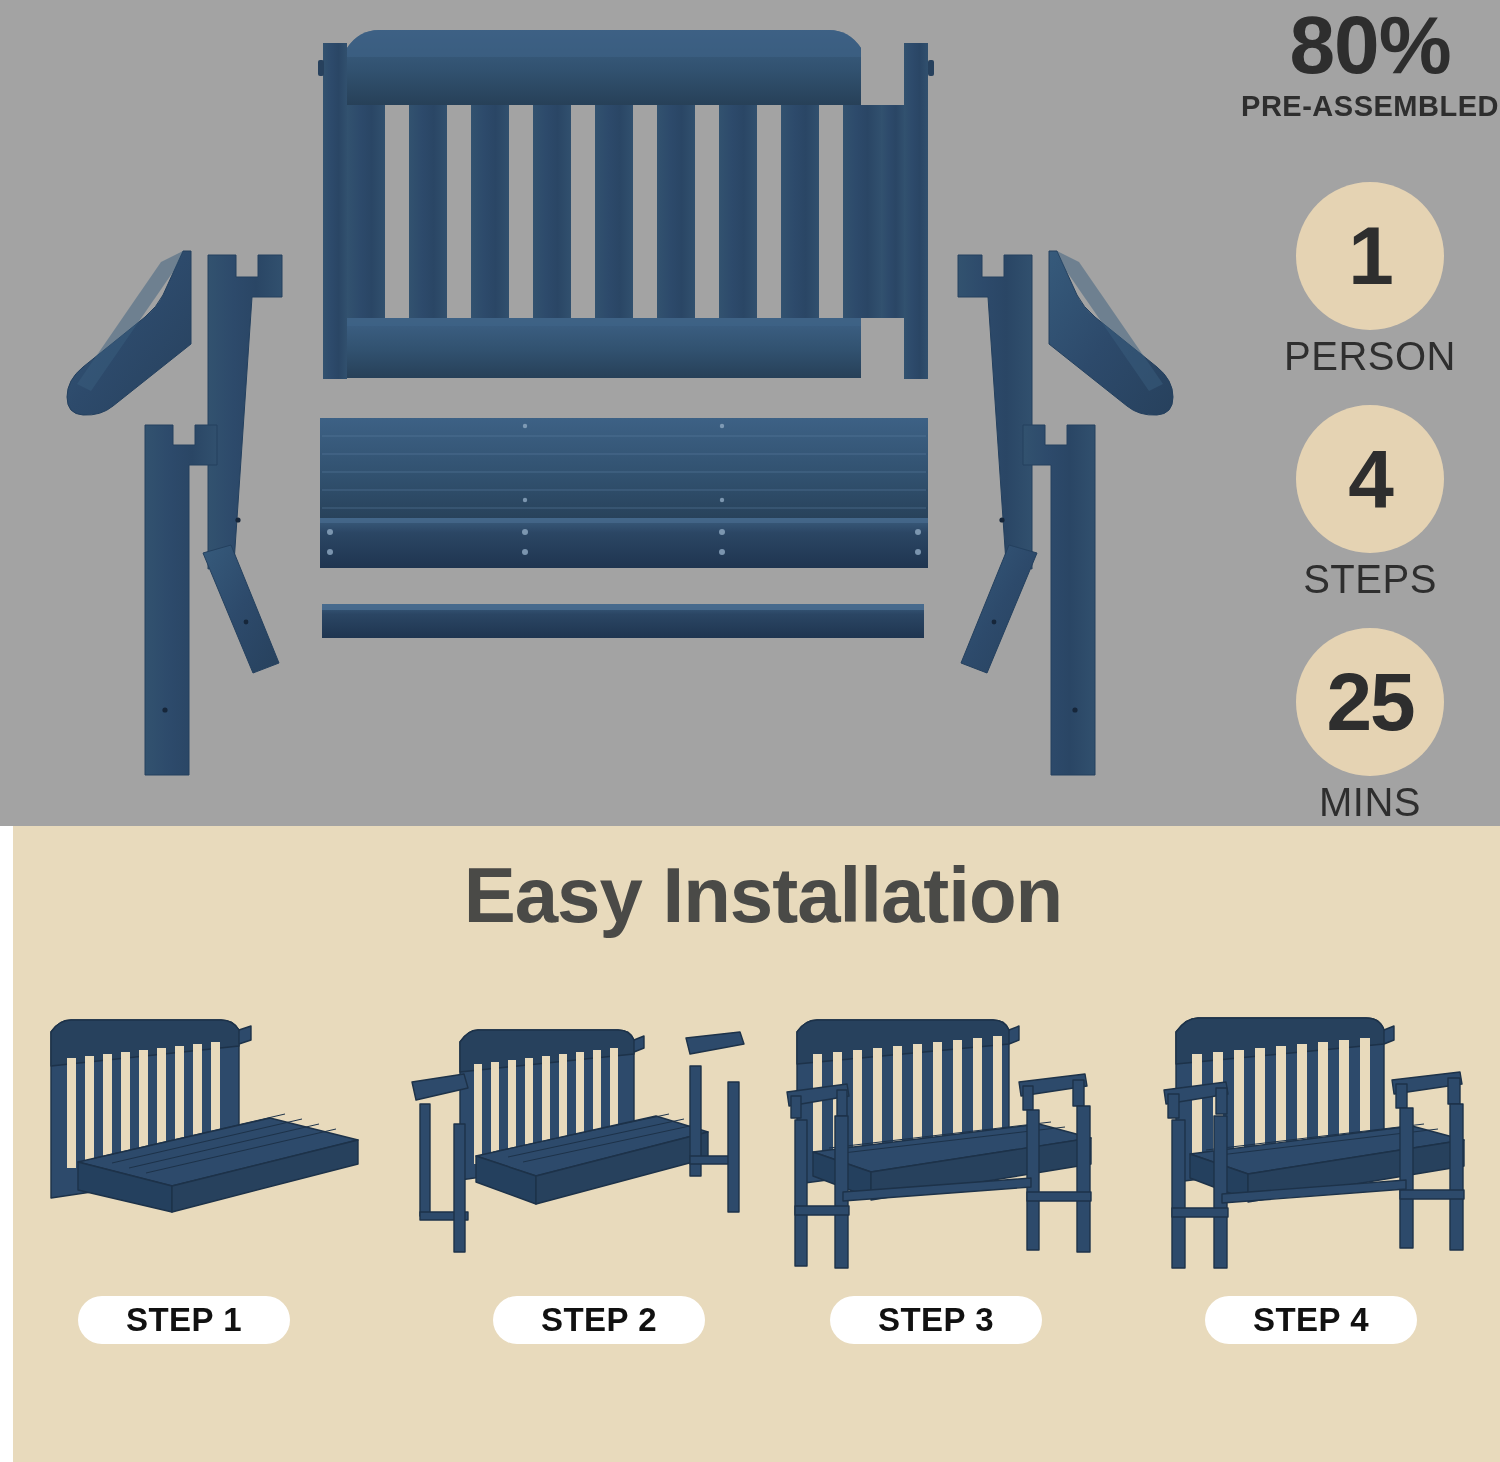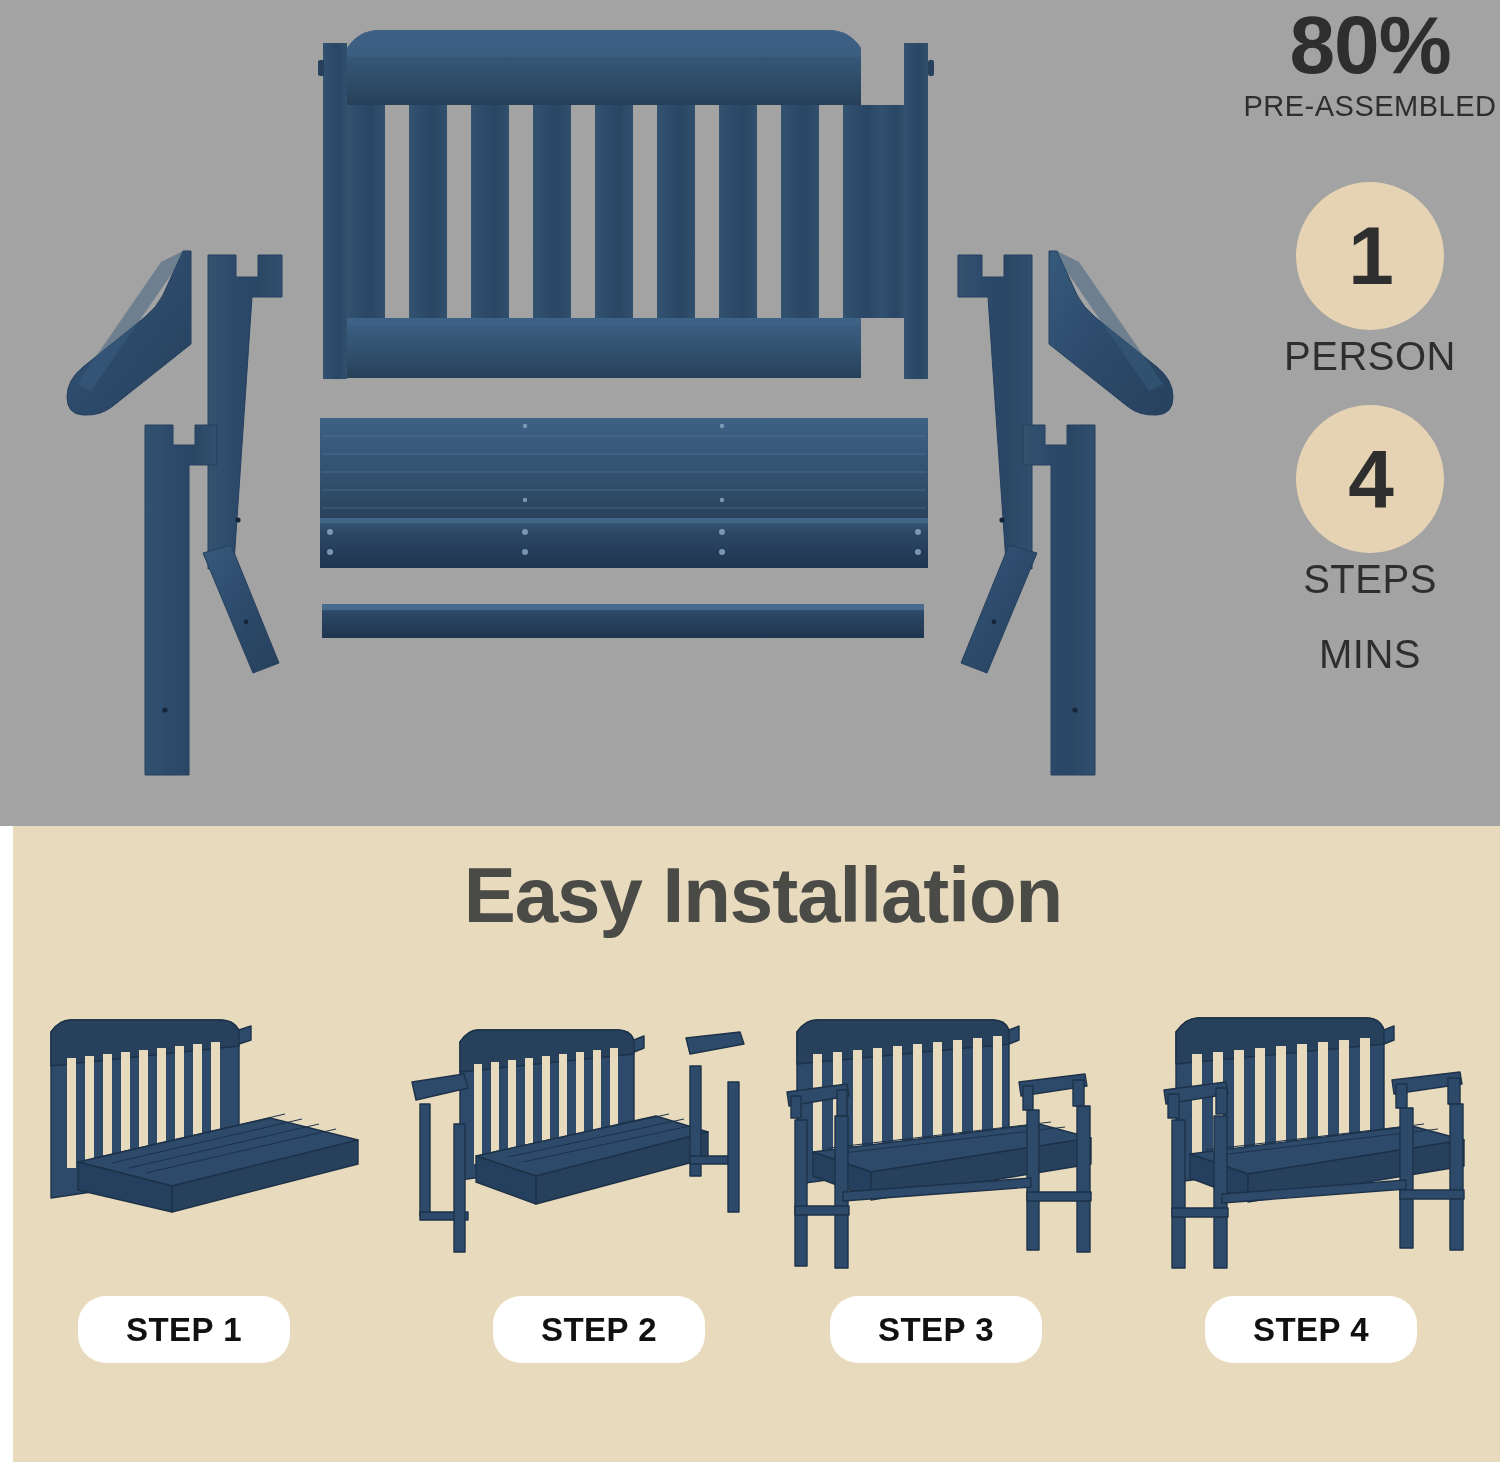--- a/index.html
+++ b/index.html
@@ -20,21 +20,21 @@
   .parts-area{position:absolute;left:0;top:0;width:1240px;height:826px;}
   .stats-col{position:absolute;left:1240px;top:0;width:260px;height:826px;}
 
   
   .headline{position:absolute;left:0;top:6px;width:260px;text-align:center;}
   .headline .pct{
     font-size:82px;font-weight:bold;color:#2e2e2e;line-height:0.95;
     letter-spacing:-1px;
   }
   .headline .sub{
-    font-size:29px;font-weight:normal;color:#2e2e2e;margin-top:6px;
+    font-size:29px;font-weight:bold;color:#2e2e2e;margin-top:6px;
     letter-spacing:0.5px;
   }
 
   
   .stat{position:absolute;width:260px;text-align:center;}
   .stat .circle{
     width:148px;height:148px;border-radius:50%;
     background:#e5d3b3;
     margin:0 auto;
     display:flex;align-items:center;justify-content:center;
@@ -63,21 +63,21 @@
     position:absolute;left:0;top:160px;width:1500px;height:300px;
     display:flex;justify-content:space-around;align-items:flex-end;
   }
   .step-cell{width:355px;height:290px;position:relative;}
   .step-fig{width:100%;height:100%;display:block;}
 
   .badges-row{
     position:absolute;left:0;top:1296px;width:1500px;height:66px;
   }
   .badge{
-    position:absolute;height:67px;
+    position:absolute;height:48px;
     background:#ffffff;border-radius:28px;
     display:flex;align-items:center;justify-content:center;
     font-size:33px;font-weight:bold;color:#111111;letter-spacing:0.5px;
   }
   #badge-1{left:78px;width:212px;}
   #badge-2{left:493px;width:212px;}
   #badge-3{left:830px;width:212px;}
   #badge-4{left:1205px;width:212px;text-align:right;}
 </style>
 </head>
@@ -245,20 +245,23 @@
       </div>
 
       <div class="stat" id="stat-steps">
         <div class="circle">
           <span class="num">4</span>
         </div>
         <div class="lbl">STEPS</div>
       </div>
 
       <div class="stat" id="stat-mins">
+        <div class="circle">
+          <span class="num">25</span>
+        </div>
         <div class="lbl">MINS</div>
       </div>
 
     </div>
   </div>
 
   <div class="bottom-section">
     <div class="install-title">Easy Installation</div>
 
     <div class="steps-row">

